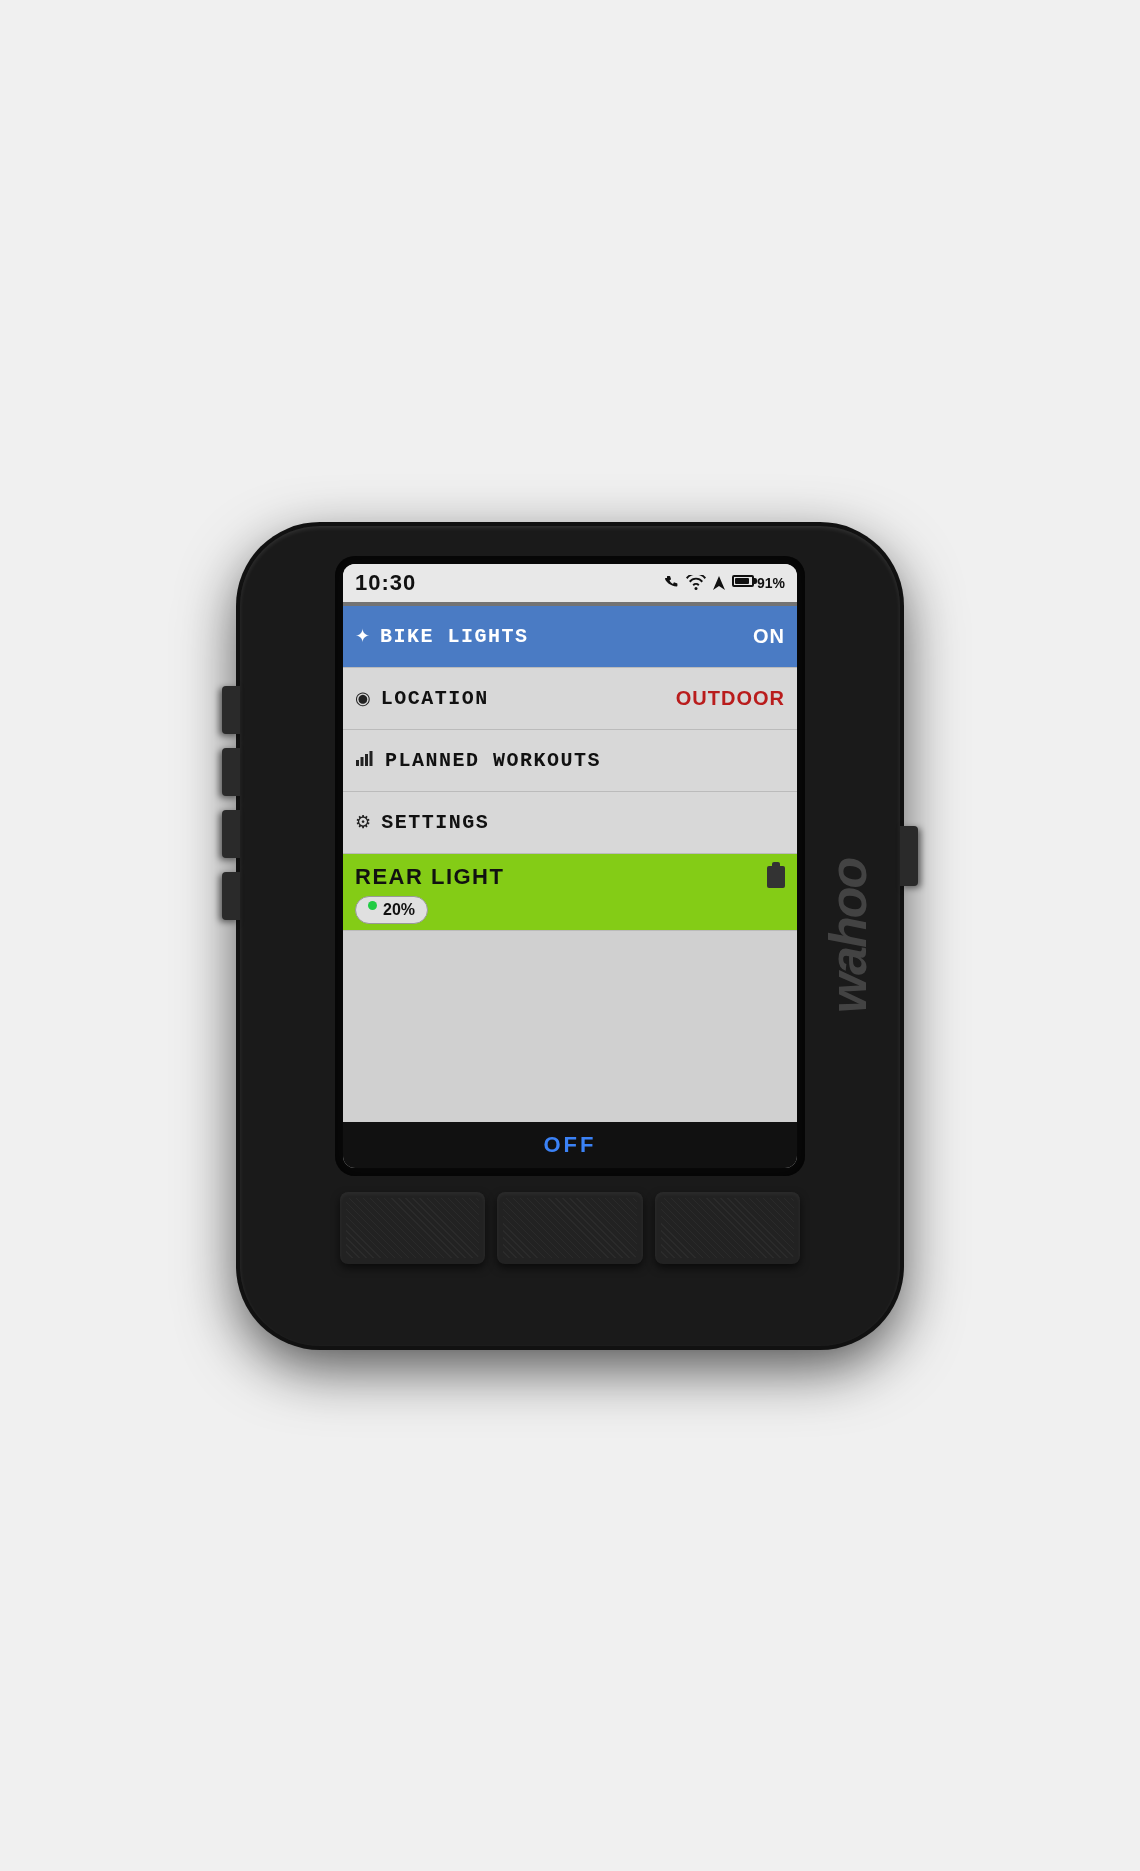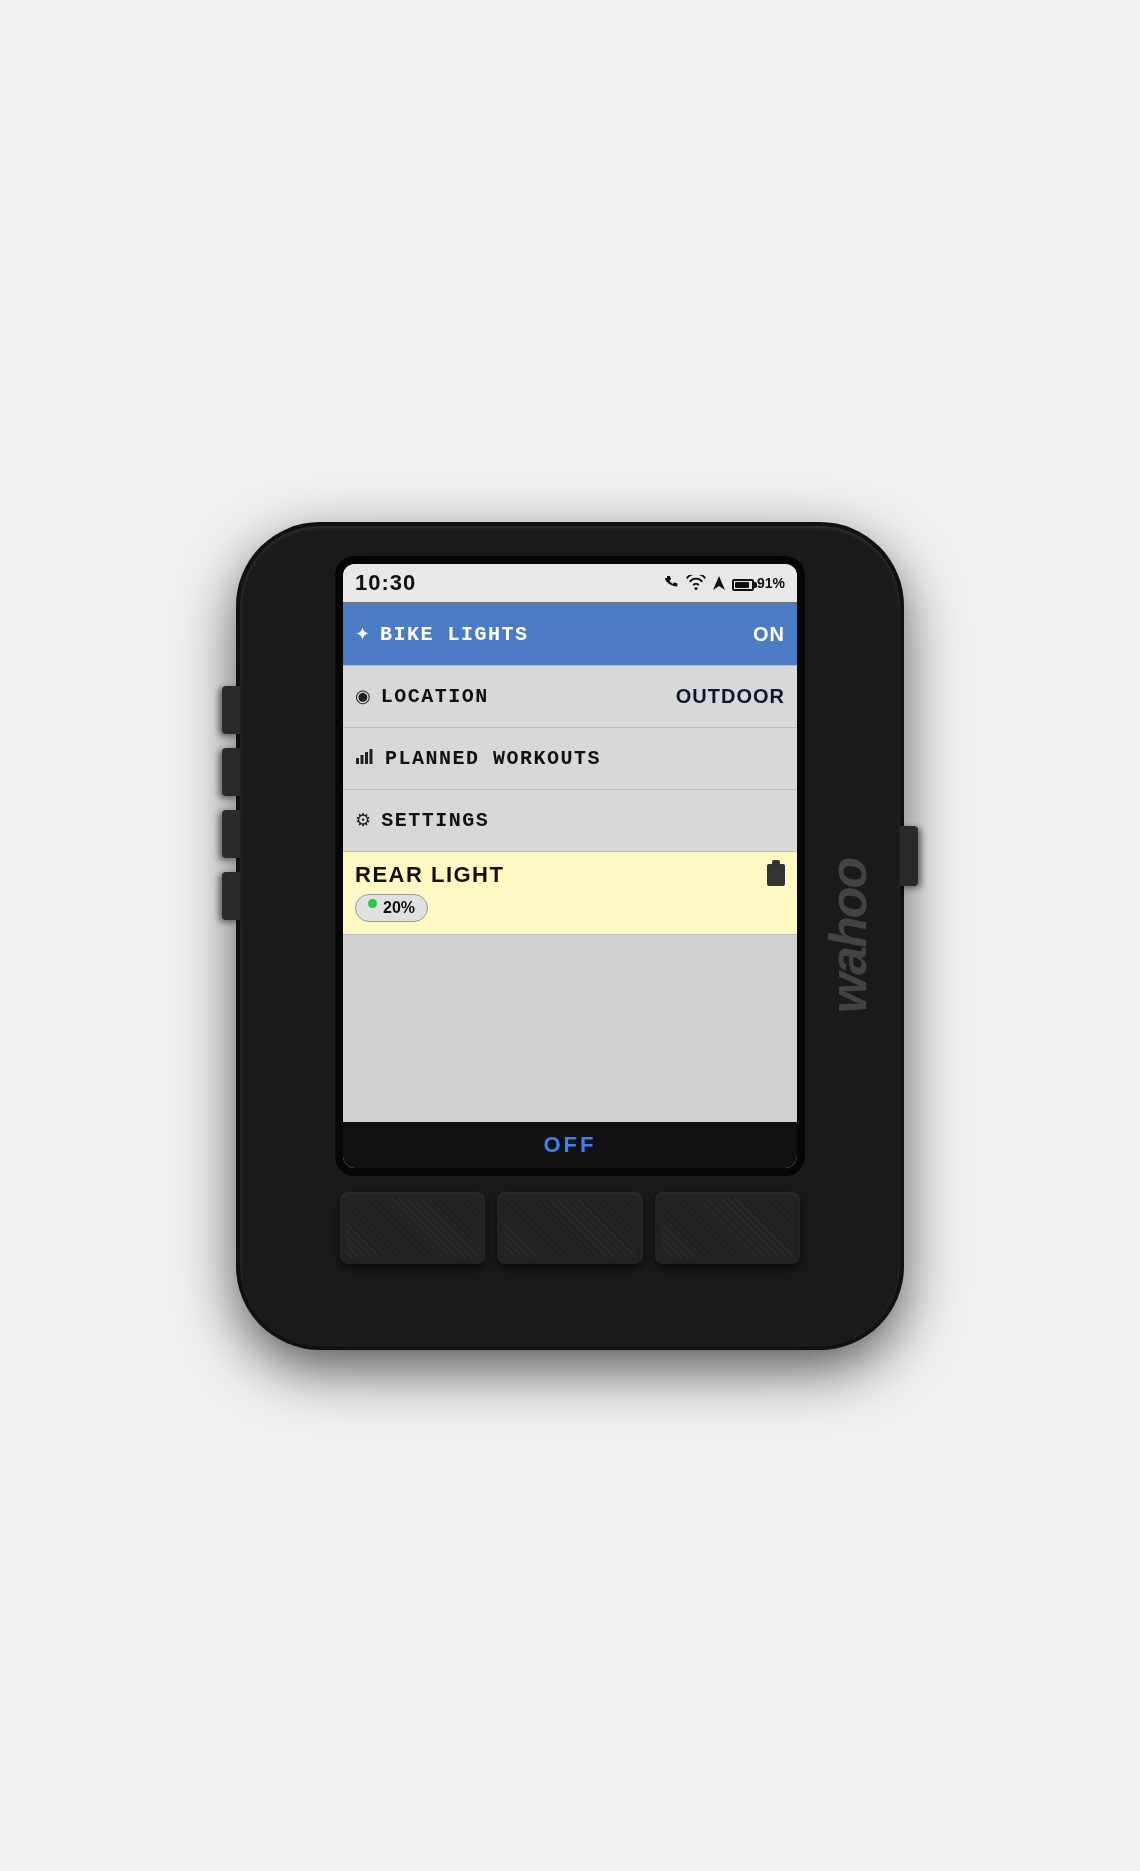--- a/index.html
+++ b/index.html
@@ -95,42 +95,42 @@
       flex-direction: column;
     }
 
     
     .status-bar {
       background: #e8e8e8;
       padding: 6px 12px;
       display: flex;
       align-items: center;
       justify-content: space-between;
-      border-bottom: 2px solid #737373;
+      border-bottom: 4px solid #737373;
       flex-shrink: 0;
     }
 
     .status-time {
       font-size: 22px;
       font-weight: 900;
       color: #111;
       letter-spacing: 1px;
     }
 
     .status-icons {
       display: flex;
       align-items: center;
       gap: 6px;
       color: #111;
       font-size: 14px;
     }
 
     .battery-indicator {
       display: flex;
-      align-items: flex-end;
+      align-items: flex-start;
       gap: 3px;
     }
 
     .battery-icon {
       width: 22px;
       height: 12px;
       border: 2px solid #111;
       border-radius: 2px;
       position: relative;
       display: flex;
@@ -198,21 +198,21 @@
       flex: 1;
       font-family: Liberation Mono, monospace;
     }
     .menu-item.active .menu-label {
       color: #fff;
     }
 
     .menu-value {
       font-size: 20px;
       font-weight: 900;
-      color: #0f172a;
+      color: #b91c1c;
       letter-spacing: 1px;
       text-transform: uppercase;
     }
     .menu-item.active .menu-value {
       color: #fff;
     }
 
     
     .sensors-section {
       background: #c8c8c8;
@@ -244,22 +244,22 @@
     .green-dot {
       width: 9px;
       height: 9px;
       background: #22cc44;
       border-radius: 50%;
       flex-shrink: 0;
     }
 
     
     .rear-light-section {
-      background: #fef9c3;
-      padding: 10px 12px 12px;
+      background: #84cc16;
+      padding: 10px 12px 6px;
       border-bottom: 1px solid #bbb;
       flex-shrink: 0;
     }
 
     .rear-light-header {
       display: flex;
       align-items: center;
       justify-content: space-between;
       margin-bottom: 6px;
     }

